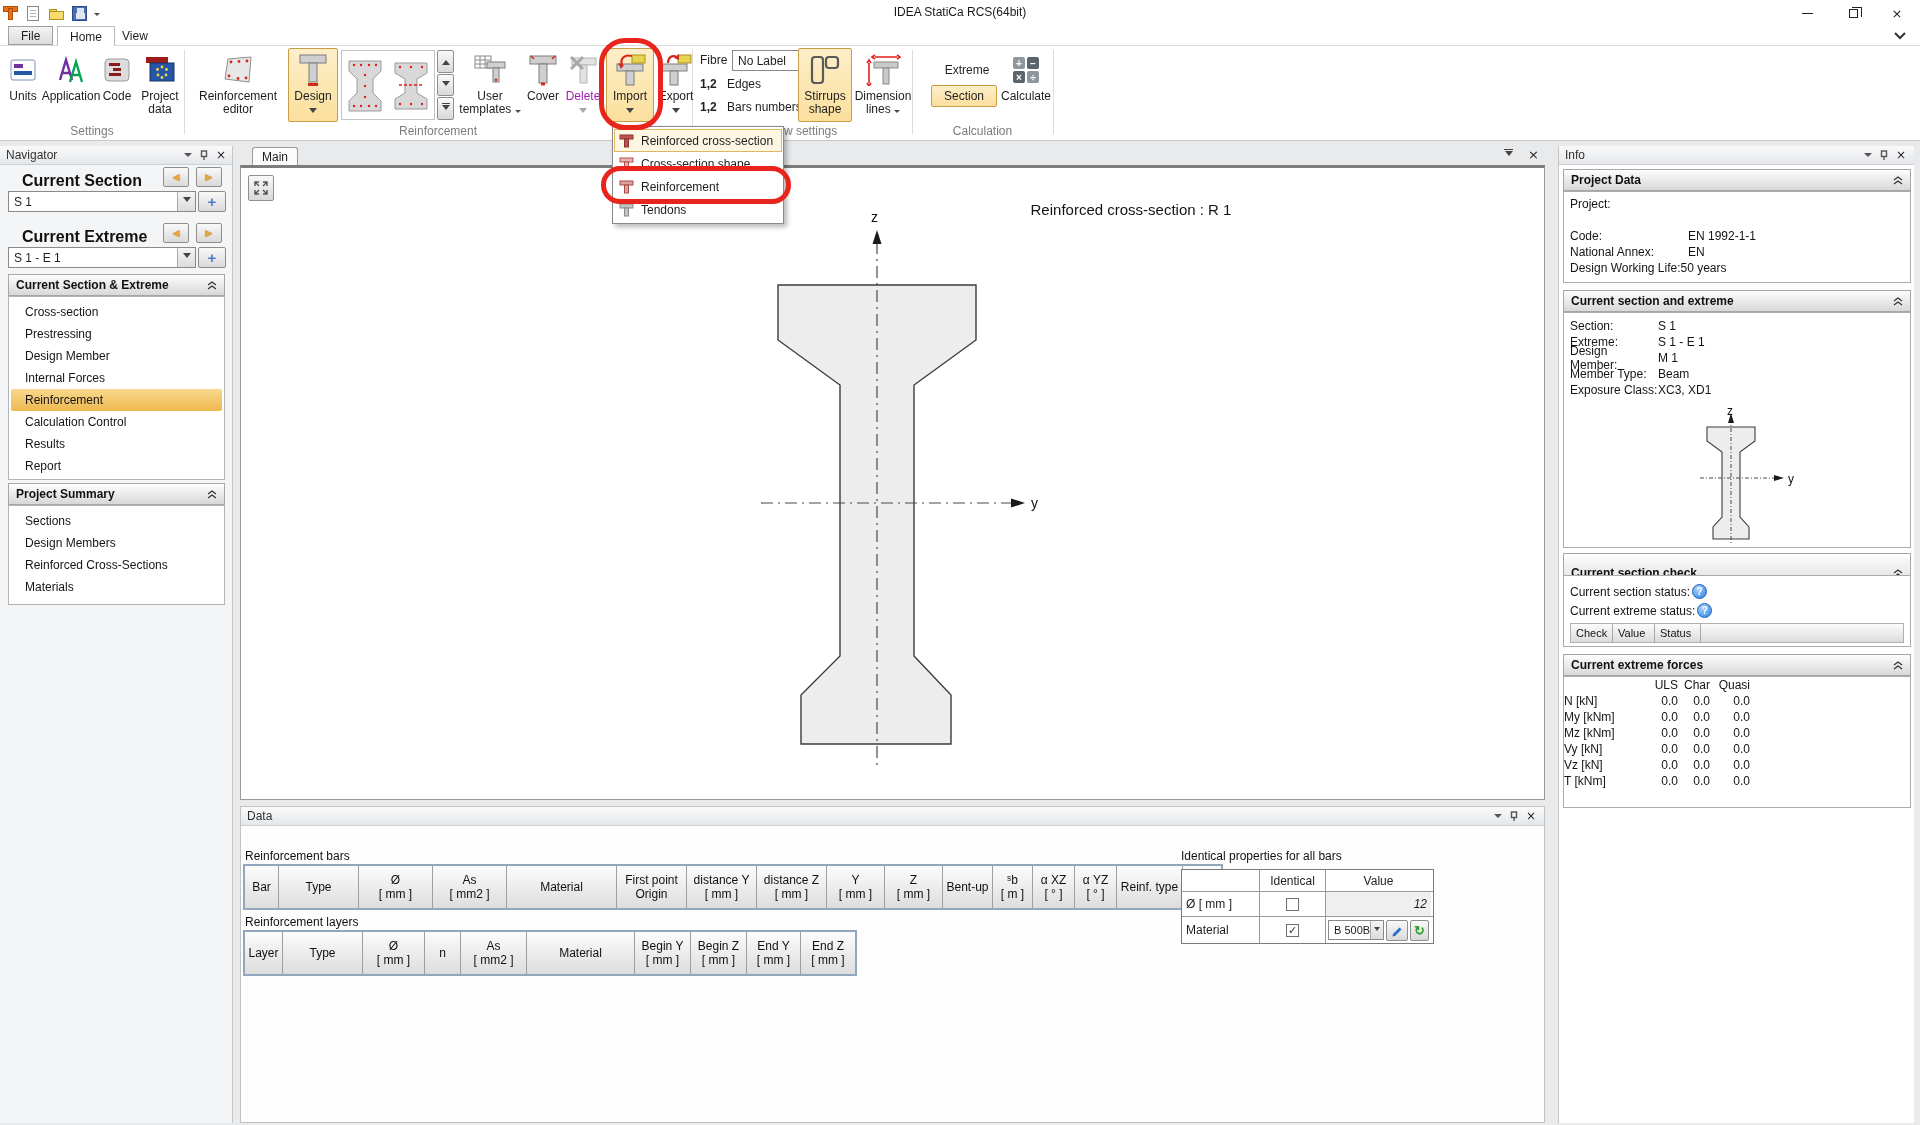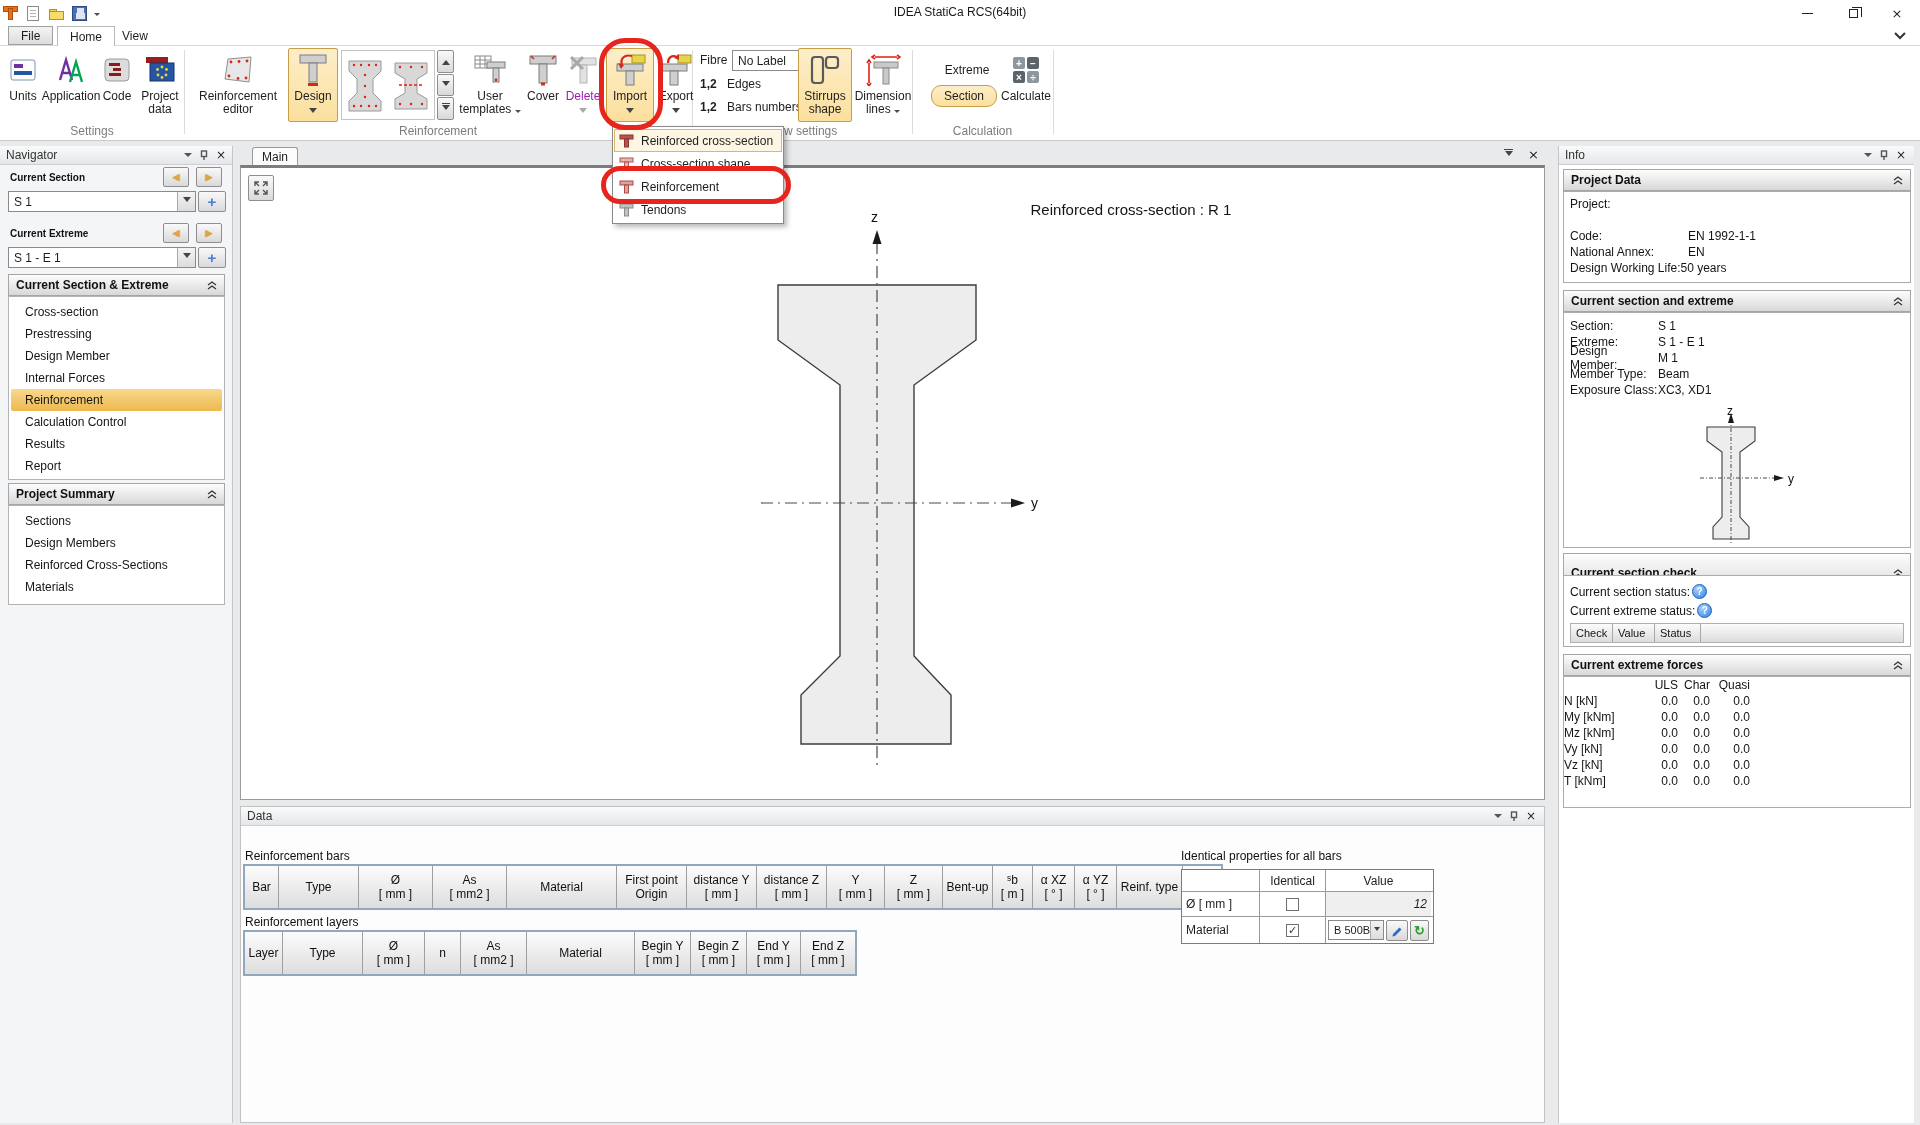--- a/index.html
+++ b/index.html
@@ -63,21 +63,21 @@
   .pt-icons { margin-left:auto; display:flex; gap:7px; align-items:center; color:#555; }
   .ghdr { background:linear-gradient(#fdfdfd,#d8d8d8); border:1px solid #a6a6a6; font-weight:bold;
           display:flex; align-items:center; padding:0 7px; font-size:12px; color:#111; }
   .ghdr .chev { margin-left:auto; }
   .listbox { background:#fff; border:1px solid #b4b4b4; }
   .litem { height:22px; line-height:22px; padding-left:16px; font-size:12px; color:#151515; white-space:nowrap; }
   .litem.sel { background:linear-gradient(#f8d88e,#eeb84e); border-radius:2px; margin:0 2px; padding-left:14px; }
 
   
   #navigator { left:0; top:146px; width:233px; height:977px; background:#f4f5f6; border-right:1px solid #c6c6c6; }
-  .nav-lbl { font-weight:bold; font-size:10px; color:#111; }
+  .nav-lbl { font-weight:bold; font-size:16px; color:#111;margin-left:12px; }
   .arrbtn { width:26px; height:20px; }
   .arr { font-size:9px; color:#e8a33d; text-shadow:0 0 1px #9a6a14; }
   .plusbtn { width:28px; height:21px; font-size:15px; font-weight:bold; color:#4a7dd0; }
 
   
   #canvas-tabstrip { left:240px; top:146px; width:1305px; height:19px; }
   #main-tab { left:12px; top:1px; width:46px; height:18px; background:#fcfcfc; border:1px solid #9a9a9a; border-bottom:none;
               border-radius:3px 3px 0 0; display:flex; align-items:center; justify-content:center; color:#1d1d1d; }
   #canvas { left:240px; top:165px; width:1305px; height:635px; background:#fff; border:1px solid #9a9a9a; border-top:3px solid #7d7d7d; }
   #fit-btn { left:7px; top:7px; width:26px; height:26px; }
@@ -395,21 +395,21 @@
           <rect x="18" y="14" width="6" height="16" fill="#c9c9c9" stroke="#8a8a8a"></rect>
           <path d="M4 9 V29 M2 9 L4 6 L6 9 M2 29 L4 32 L6 29" stroke="#e02018" stroke-width="1.6" fill="none"></path>
           <path d="M10 3 H32 M10 1 L7 3 L10 5 M32 1 L35 3 L32 5" stroke="#e02018" stroke-width="1.6" fill="none"></path>
         </svg>
     </span>
     <div class="tx"><span>Dimension lines</span> <span class="ddi" style="border-width:3px;border-bottom:none;margin-top:0"></span></div>
   </div>
   <div class="grp-label abs" style="left:692px;width:220px">View settings</div>
 
   <div class="abs" style="left:935px;top:17px;width:64px;text-align:center"><span>Extreme</span></div>
-  <div class="abs" style="left:931px;top:39px;width:66px;height:22px;background:linear-gradient(#fdeec9,#fbdf9d);border:1px solid #c79d46;border-radius:10px;display:flex;align-items:center;justify-content:center">
+  <div class="abs" style="left:931px;top:39px;width:66px;height:22px;background:linear-gradient(#fdeec9,#fbdf9d);border:1px solid #c79d46;border-radius:2px;display:flex;align-items:center;justify-content:center">
       <span>Section</span>
     </div>
   <div class="rbtn abs" style="left:1000px;width:52px">
     <span class="ic">
       <span class="calc-ic">
           <span style="background:#8f979e">+</span>
           <span style="background:#5c646b">−</span>
           <span style="background:#5c646b">×</span>
           <span style="background:#8f979e">÷</span>
         </span>

